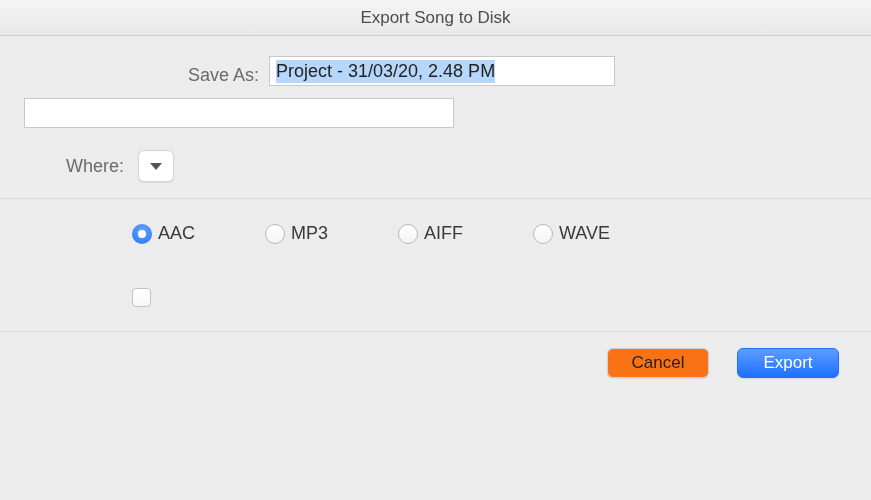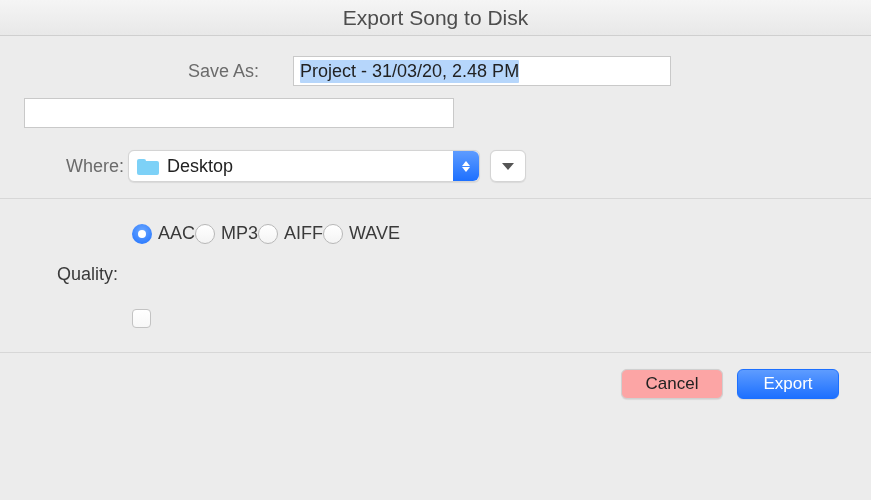--- a/index.html
+++ b/index.html
@@ -14,50 +14,49 @@
     color: #3a3a3a;
     overflow: hidden;
   }
   .titlebar {
     height: 36px;
     background: linear-gradient(#f5f5f5, #e8e8e8);
     border-bottom: 1px solid #cfcfcf;
     display: flex;
     align-items: center;
     justify-content: center;
-    font-size: 21px;
+    font-size: 17px;
     color: #4d4d4d;
   }
   .section {
     padding: 20px 24px 20px 24px;
   }
   .row {
     display: flex;
-    align-items: center;
+    align-items: flex-end;
     margin-bottom: 12px;
-    gap: 24px;
   }
   .label-col {
     width: 245px;
     text-align: right;
     padding-right: 10px;
     color: #6b6b6b;
     font-size: 18px;
   }
   .text-input {
     height: 30px;
     border: 1px solid #c9c9c9;
     background: #fff;
     padding: 0 6px;
     font-size: 18px;
     color: #222;
     display: flex;
     align-items: center;
   }
-  .text-input.save-as { width: 378px; }
+  .text-input.save-as { width: 346px; }
   .text-input.tags { width: 430px; }
   .text-input .selected {
     background: #b6d6fb;
     border-radius: 1px;
     padding: 1px 0;
   }
   .hr {
     height: 1px;
     background: #d7d7d7;
     border: none;
@@ -157,20 +156,21 @@
   
   .formats {
     display: flex;
     align-items: center;
     gap: 0;
     padding: 24px 24px 10px 24px;
   }
   .spacer-left { width: 108px; }
   .radio-group {
     display: flex;
+    gap: 70px;
     width: 560px;
   }
   .radio-item {
     display: flex;
     align-items: center;
     gap: 6px;
     font-size: 18px;
     color: #3a3a3a;
   }
   .radio-circle {
@@ -227,32 +227,33 @@
     align-items: center;
     gap: 14px;
     padding: 16px 32px 0 24px;
   }
   .btn {
     height: 30px;
     min-width: 102px;
     padding: 0 18px;
     border-radius: 6px;
     border: 1px solid #d0d0d0;
-    background: #fca5a5;
+    background: #f97316;
     font-size: 17px;
     color: #222;
     display: flex;
     align-items: center;
     justify-content: center;
     box-shadow: 0 0.5px 1px rgba(0,0,0,0.08);
   }
   .btn.primary {
     background: linear-gradient(#5e9cff, #1d70ff);
     border: 1px solid #1d70ff;
     color: #fff;
+    margin-left: 14px;
   }
 </style>
 </head>
 <body>
 
 <div class="titlebar">
   <span>Export Song to Disk</span>
 </div>
 
 <div class="section" style="padding-bottom:6px;">
@@ -264,28 +265,20 @@
   </div>
   <div class="row" style="margin-bottom:4px;">
     <div class="text-input tags">
       <span></span>
     </div>
   </div>
 </div>
 
 <div class="where-row">
   <div class="where-label">Where:</div>
-  <div class="popup where">
-    <span class="folder-icon"></span>
-    <span>Desktop</span>
-    <span class="endcap">
-      <span class="arrow-up"></span>
-      <span class="arrow-down"></span>
-    </span>
-  </div>
   <div class="expand-btn">
     <span class="chev-down"></span>
   </div>
 </div>
 
 <hr class="hr">
 
 <div class="formats">
   <div class="spacer-left"></div>
   <div class="radio-group">
@@ -302,21 +295,20 @@
       <span>AIFF</span>
     </label>
     <label class="radio-item">
       <span class="radio-circle"></span>
       <span>WAVE</span>
     </label>
   </div>
 </div>
 
 <div class="quality-row">
-  <div class="quality-label">Quality:</div>
 </div>
 
 <div class="cycle-row">
   <div class="spacer-left" style="width:108px;"></div>
   <span class="checkbox"></span>
 </div>
 
 <hr class="hr">
 
 <div class="footer">

